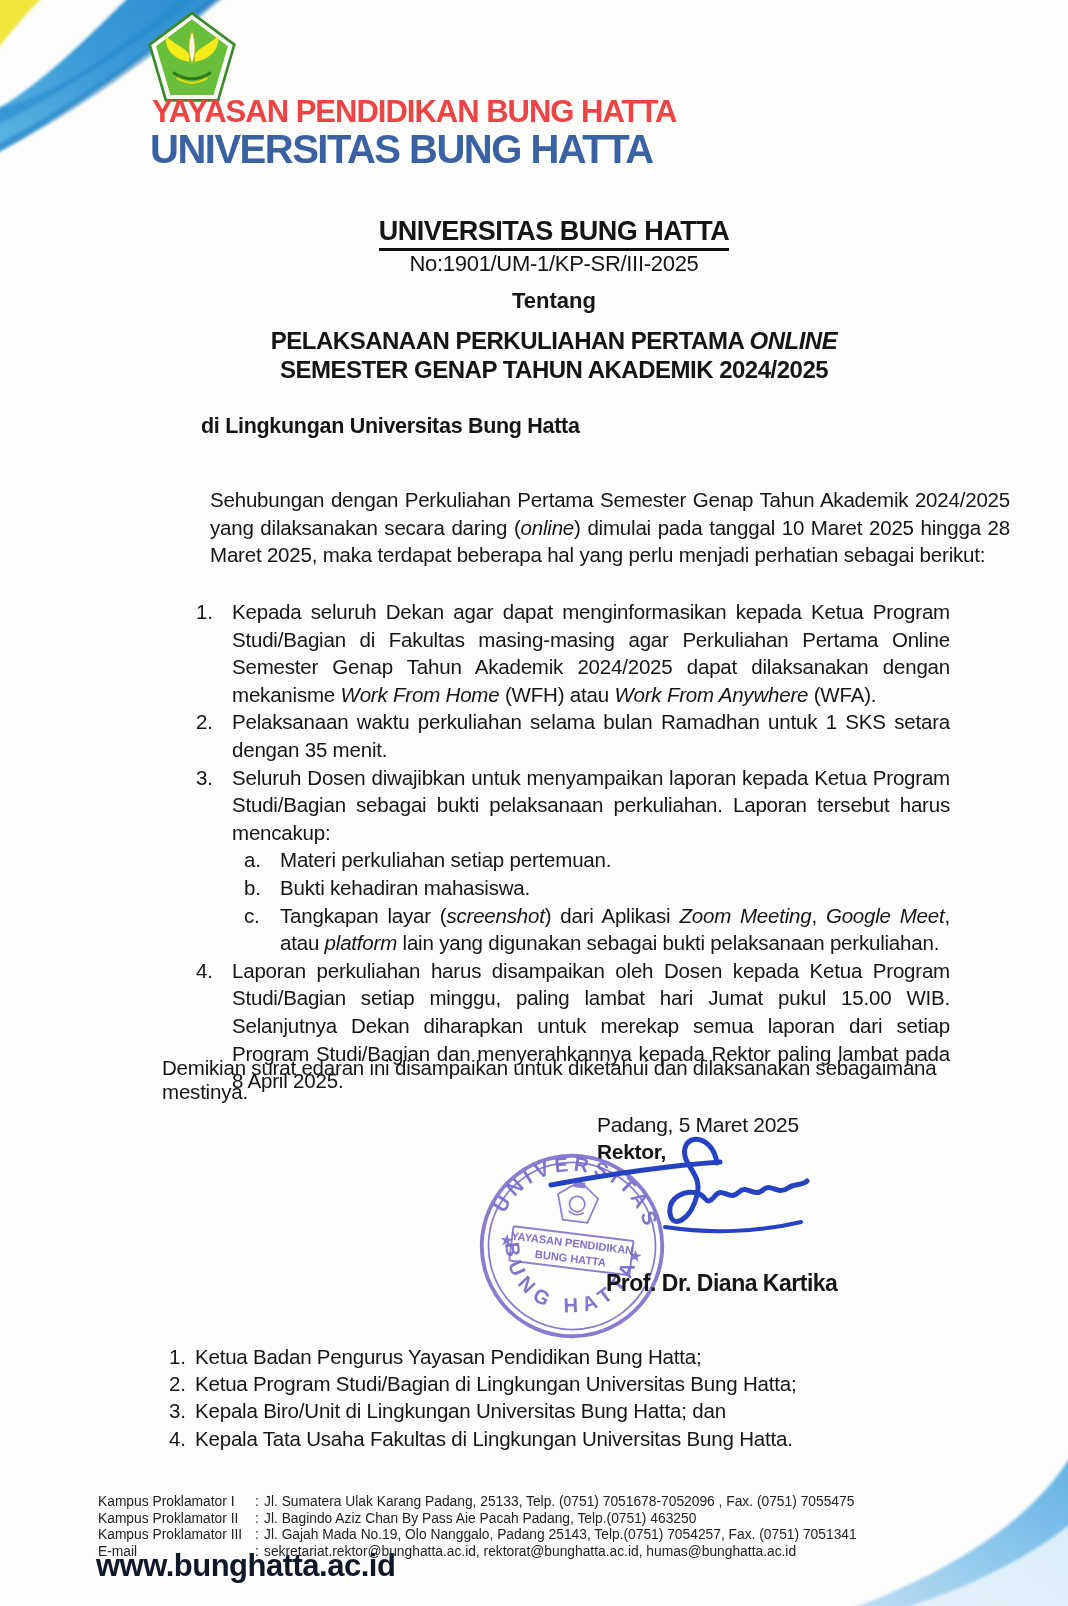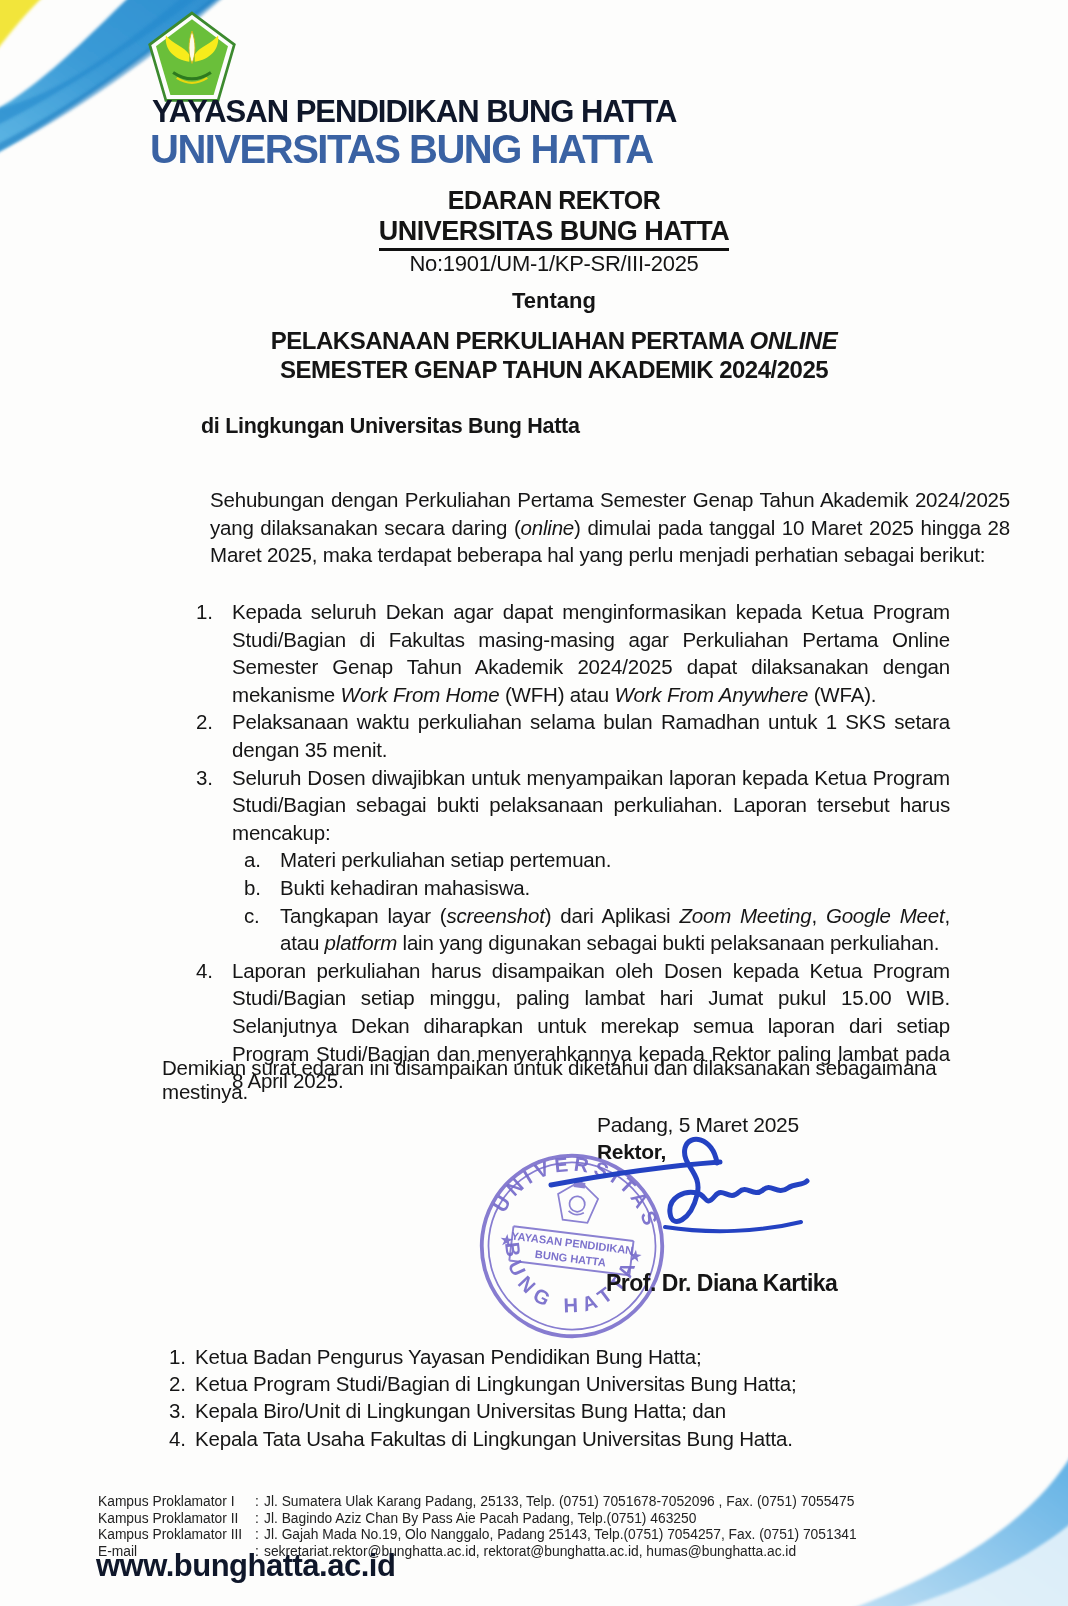--- a/index.html
+++ b/index.html
@@ -4,21 +4,21 @@
 <style>
   html,body{margin:0;padding:0;background:#e8e8e8;}
   .page{
     position:relative;width:1068px;height:1606px;margin:0 auto;
     background:#fdfdfc;overflow:hidden;
     font-family:"Liberation Sans", sans-serif;color:#151515;
   }
   .abs{position:absolute;}
   .it{font-style:italic;}
   
-  .foundation{left:152px;top:94px;font-size:31px;font-weight:bold;letter-spacing:-1px;color:#0f172a;}
+  .foundation{left:152px;top:94px;font-size:31px;font-weight:bold;letter-spacing:-1px;color:#ef4444;}
   .university{left:150px;top:127px;font-size:40px;font-weight:bold;letter-spacing:-1.5px;}
   
   .cline{left:40px;right:0;text-align:center;}
   .t-edaran{top:186px;font-size:25px;font-weight:bold;letter-spacing:-0.5px;}
   .t-univ{top:216px;font-size:27px;font-weight:bold;letter-spacing:-0.5px;}
   .t-univ span{display:inline-block;border-bottom:3px solid #111;padding-bottom:1px;}
   .t-num{top:251px;font-size:22px;letter-spacing:-0.3px;}
   .t-tentang{top:288px;font-size:22px;font-weight:bold;}
   .t-subj1{top:327px;font-size:24px;font-weight:bold;letter-spacing:-0.5px;}
   .t-subj2{top:356px;font-size:24px;font-weight:bold;letter-spacing:-0.5px;}
@@ -98,21 +98,20 @@
       <path d="M53 56 C 70 54 81 42 79 27 C 71 37 59 39 53 48 Z" fill="#f7ec1b"></path>
       <path d="M50 22 C 45.5 34 45.5 48 50 58 C 54.5 48 54.5 34 50 22 Z" fill="#fffbe8" stroke="#c9b60e" stroke-width="1"></path>
       <path d="M29 68 Q 50 82 71 68" stroke="#2d7a1f" stroke-width="3.5" fill="none"></path>
       <path d="M33 74 Q 50 85 67 74" stroke="#e8d70f" stroke-width="2.5" fill="none"></path>
     </svg>
   </div>
 
   <div class="abs foundation">YAYASAN PENDIDIKAN BUNG HATTA</div>
   <div class="abs university" id="univName" style="color: rgb(58, 98, 163);">UNIVERSITAS BUNG HATTA</div>
 
-  <div class="abs cline t-edaran">EDARAN REKTOR</div>
   <div class="abs cline t-univ"><span>UNIVERSITAS BUNG HATTA</span></div>
   <div class="abs cline t-num">No:1901/UM-1/KP-SR/III-2025</div>
   <div class="abs cline t-tentang">Tentang</div>
   <div class="abs cline t-subj1"><span>PELAKSANAAN PERKULIAHAN PERTAMA </span><span class="it">ONLINE</span></div>
   <div class="abs cline t-subj2">SEMESTER GENAP TAHUN AKADEMIK 2024/2025</div>
 
   <div class="abs recipient">
     <div class="indent">di Lingkungan Universitas Bung Hatta</div>
   </div>
 

